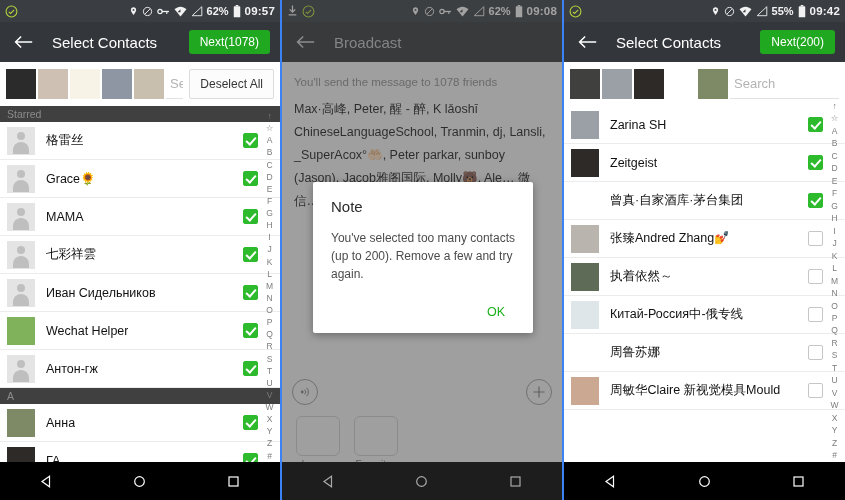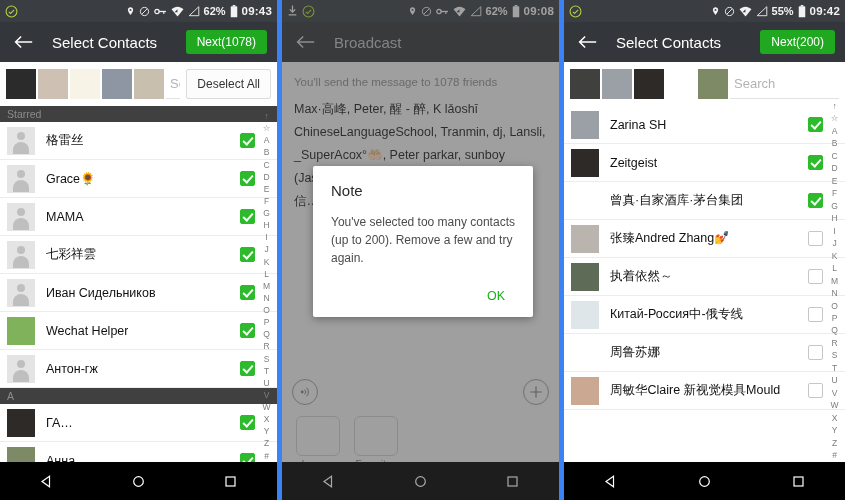--- a/index.html
+++ b/index.html
@@ -1,20 +1,20 @@
 <!DOCTYPE html>
 <html><head>
 <meta charset="utf-8">
 <style>
   * { box-sizing: border-box; margin:0; padding:0; }
   html,body{ width:845px; height:500px; background:#000; overflow:hidden;
     font-family:"Liberation Sans", sans-serif; }
   .screens{ display:flex; width:845px; height:500px; }
   .phone{ width:282px; height:500px; position:relative; background:#fff;
-    border-right:5px solid #3b82f6; overflow:hidden; }
+    border-right:2px solid #3b82f6; overflow:hidden; }
   .phone:last-child{ border-right:none; width:281px; }
 
   
   .statusbar{ height:22px; background:#3a3e42; display:flex; align-items:center;
     padding:0 5px; color:#f2f2f2; font-size:11px; }
   .sb-left{ display:flex; align-items:center; gap:4px; }
   .sb-right{ margin-left:auto; display:flex; align-items:center; gap:4px; }
   .sb-time{ font-weight:bold; font-size:11.5px; letter-spacing:.2px; }
   .sb-pct{ font-weight:bold; font-size:11px; }
   .ico{ display:inline-flex; align-items:center; justify-content:center; }
@@ -98,21 +98,21 @@
   .tiles{ position:absolute; left:0; right:0; bottom:22px; height:62px;
     display:flex; padding-left:14px; gap:14px; }
   .tile{ width:44px; text-align:center; }
   .tile .bx{ width:44px; height:40px; border:1px solid #c9c9c9;
     border-radius:6px; }
   .tile .lb{ font-size:10px; color:#6f6f6f; margin-top:3px; }
   .scrim{ position:absolute; inset:0; background:rgba(64,64,64,.45);
     z-index:20; }
 
   
-  .dialog{ position:absolute; z-index:30; left:31px; top:166px; width:220px;
+  .dialog{ position:absolute; z-index:30; left:31px; top:182px; width:220px;
     background:#fff; border-radius:2px; box-shadow:0 2px 8px rgba(0,0,0,.35);
     padding:16px 18px 8px; }
   .dlg-title{ font-size:15px; color:#2b2b2b; margin-bottom:14px; }
   .dlg-msg{ font-size:12px; color:#4c4c4c; line-height:18px; }
   .dlg-actions{ display:flex; justify-content:flex-end; margin-top:16px; }
   .dlg-ok{ color:#18b018; font-size:12.5px; padding:6px 10px; background:none;
     border:none; }
 
   
   .f1{background:#2b2b2b}.f2{background:#cfc0b4}.f3{background:#f7f3e6}
@@ -168,21 +168,21 @@
               <path d="M18 1v15H2z" fill="none" stroke="#e6e6e6" stroke-width="1.6"></path>
             </svg>
           </span>
         <span class="sb-pct">62%</span>
         <span class="ico">
             <svg width="8" height="13" viewBox="0 0 12 20">
               <rect x="4" y="0" width="4" height="2" fill="#f2f2f2"></rect>
               <rect x="1" y="2" width="10" height="17" rx="1" fill="#f2f2f2"></rect>
             </svg>
           </span>
-        <span class="sb-time">09:43</span>
+        <span class="sb-time">09:57</span>
       </div>
     </div>
 
     <div class="actionbar">
       <div class="ab-back">
         <svg width="19" height="16" viewBox="0 0 24 20">
             <path d="M23 10H2M9 3L2 10l7 7" fill="none" stroke="#fff" stroke-width="1.9"></path>
           </svg>
       </div>
       <div class="ab-title">Select Contacts</div>
@@ -237,27 +237,27 @@
           <div class="nm">Wechat Helper</div>
           <div class="cb on"></div>
         </div>
       <div class="row">
           <div class="av ph"></div>
           <div class="nm">Антон-гж</div>
           <div class="cb on"></div>
         </div>
       <div class="sect">A</div>
       <div class="row">
+          <div class="av f10"></div>
+          <div class="nm">Анна</div>
+          <div class="cb on"></div>
+        </div>
+      <div class="row">
           <div class="av f8"></div>
           <div class="nm">ГА…</div>
-          <div class="cb on"></div>
-        </div>
-      <div class="row">
-          <div class="av f10"></div>
-          <div class="nm">Анна</div>
           <div class="cb on"></div>
         </div>
     </div>
 
     <div class="index">
         <span>↑</span>
         <span>☆</span>
         <span>A</span>
         <span>B</span>
         <span>C</span>

